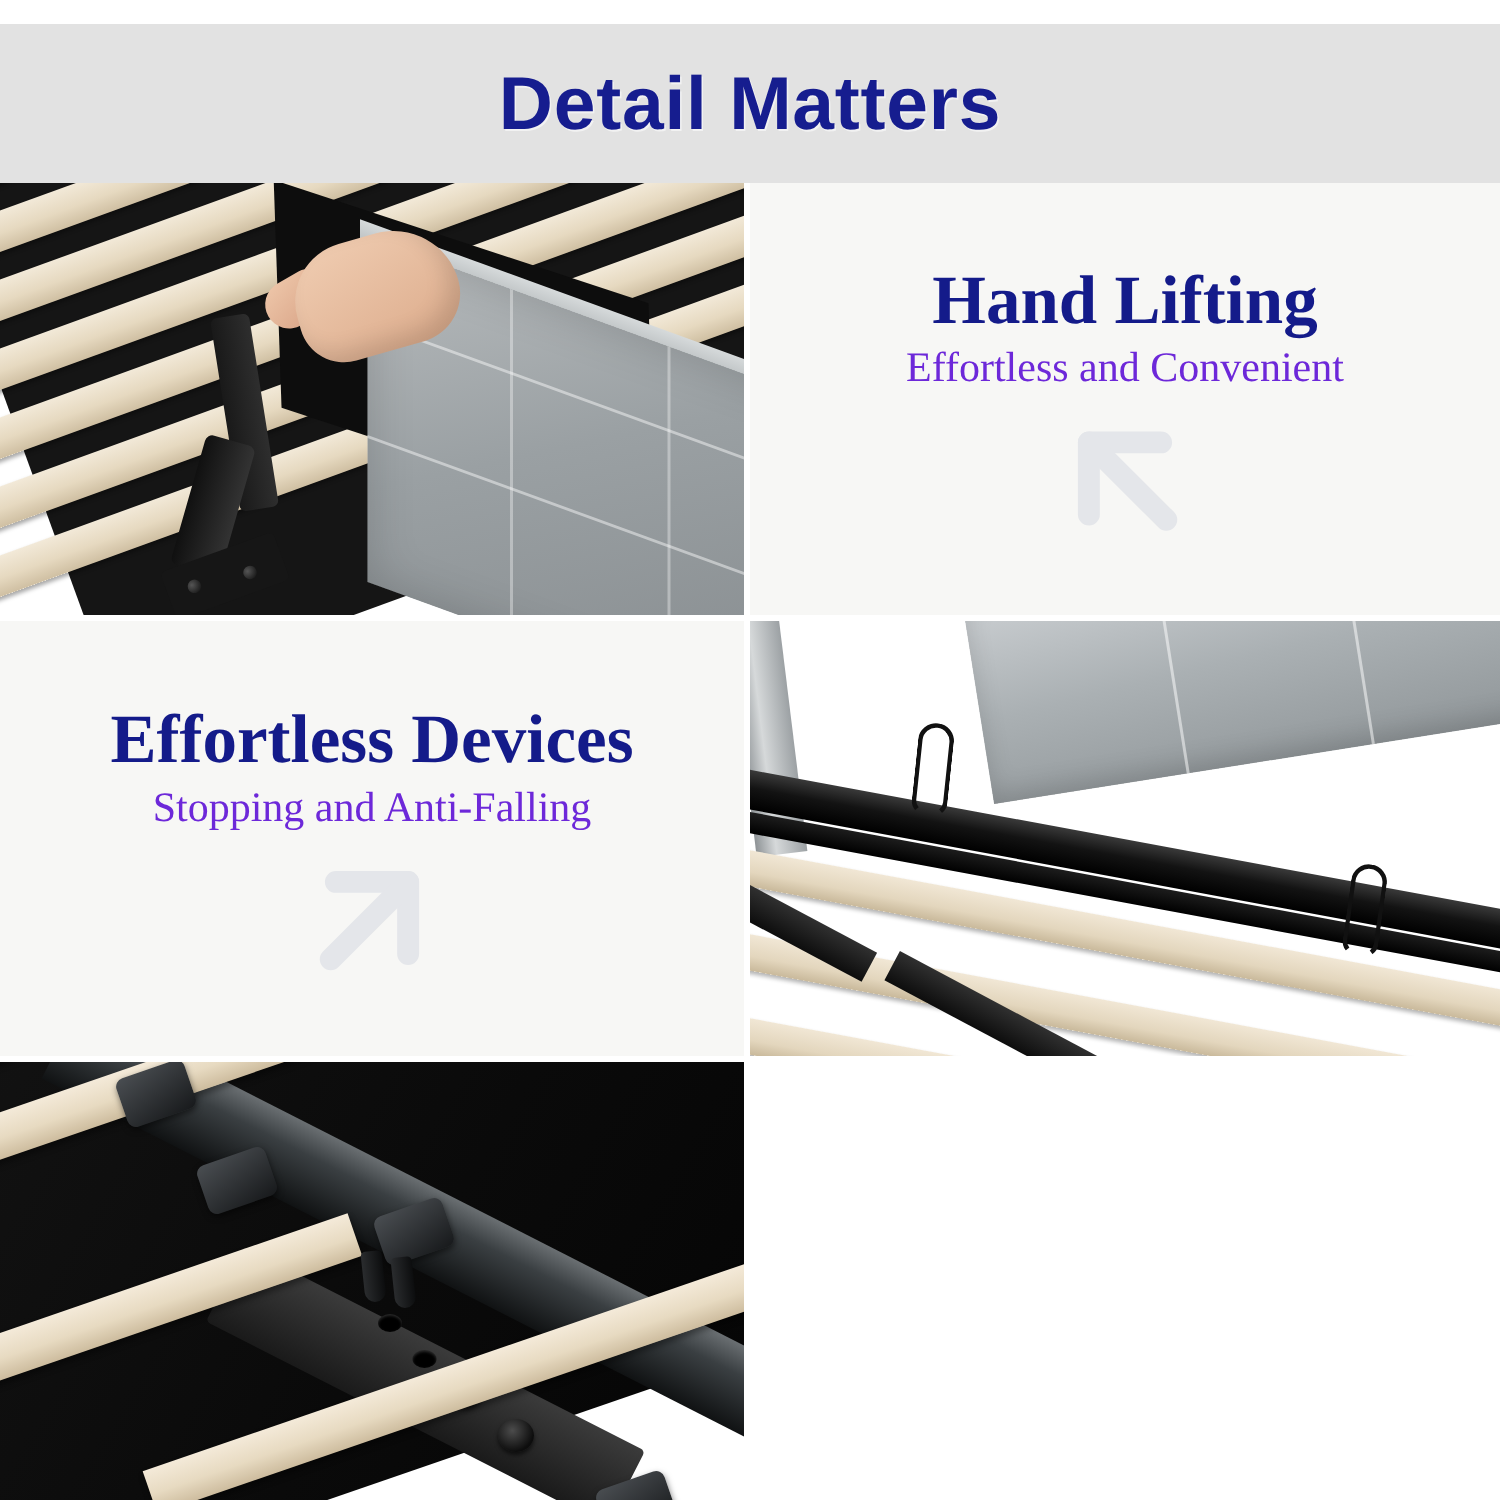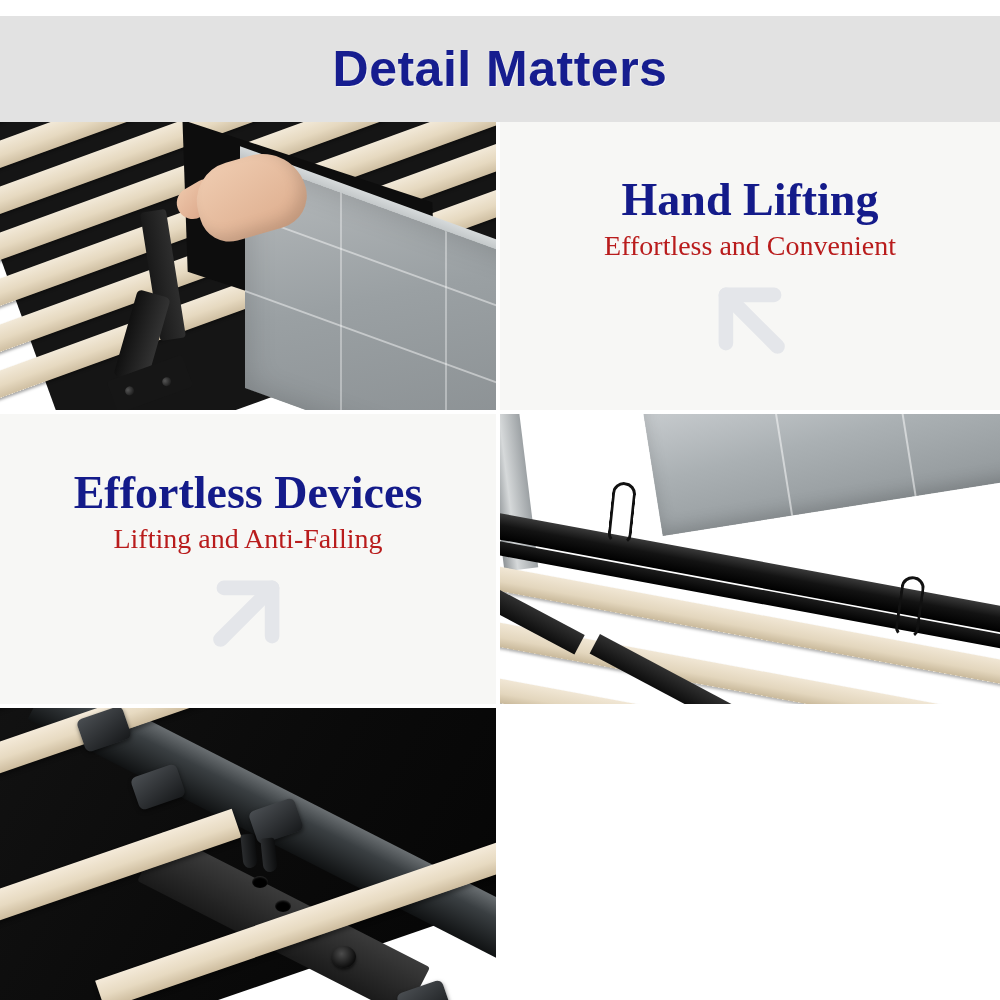--- a/index.html
+++ b/index.html
@@ -54,21 +54,21 @@
     line-height:1.05;
     color:#141b8a;
     white-space:nowrap;
     margin:0 0 6px 0;
   }
   .tp-sub{
     font-family:"Liberation Serif", serif;
     font-weight:normal;
     font-size:28px;
     line-height:1.1;
-    color:#b91c1c;
+    color:#6d28d9;
     white-space:nowrap;
     margin:0 0 10px 0;
   }
   .tp-arrow{width:86px;height:86px;display:block;margin-top:4px;}
   .tp-arrow svg{display:block;width:86px;height:86px;}
 
   
   .ph{position:absolute;inset:0;background:#ffffff;}
 
   .p1-frame{
@@ -280,21 +280,21 @@
               <path d="M22 22 L82 82"></path>
             </g>
           </svg>
         </span>
       </div>
     </div>
 
     <div class="cell c-r2l">
       <div class="textpanel">
         <div class="tp-heading">Effortless Devices</div>
-        <div class="tp-sub">Lifting and Anti-Falling</div>
+        <div class="tp-sub">Stopping and Anti-Falling</div>
         <span class="tp-arrow">
           <svg viewBox="0 0 100 100" xmlns="http://www.w3.org/2000/svg">
             <g stroke="#e4e6ea" stroke-width="17" stroke-linecap="round" stroke-linejoin="round" fill="none">
               <path d="M22 22 L78 22 L78 78"></path>
               <path d="M78 22 L18 82"></path>
             </g>
           </svg>
         </span>
       </div>
     </div>

